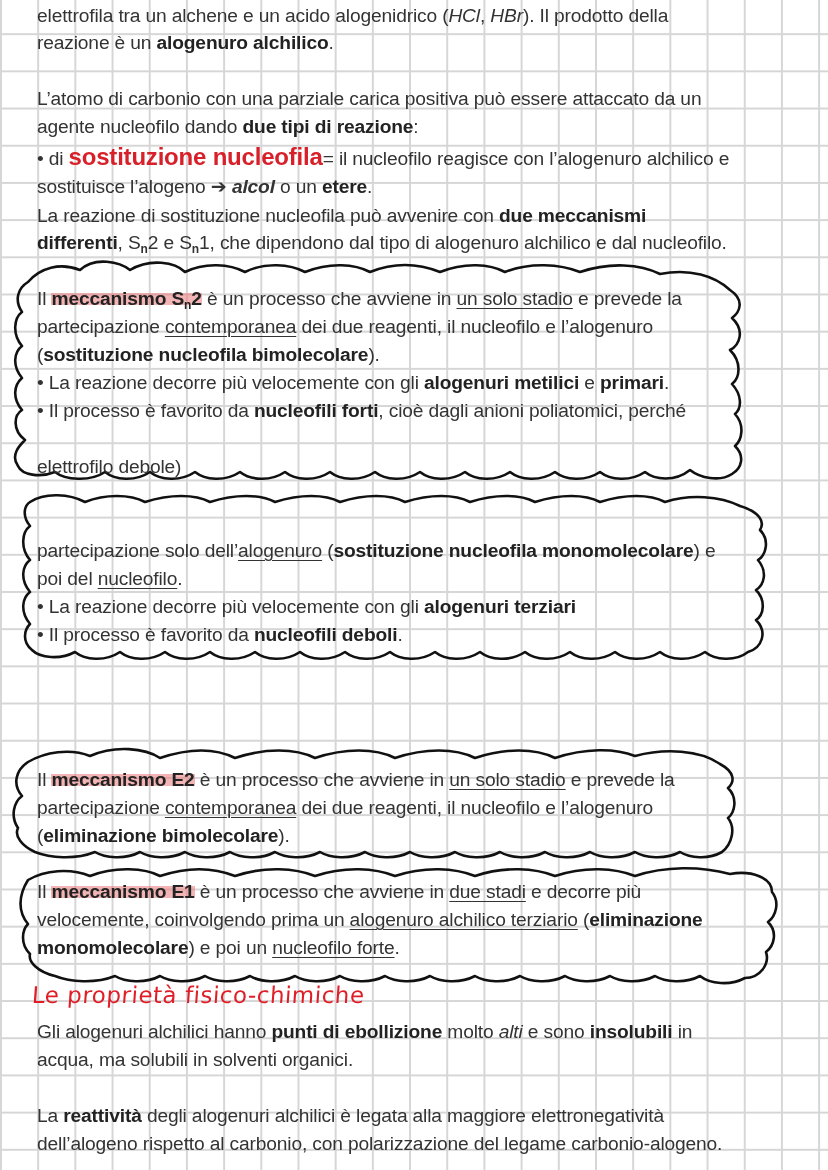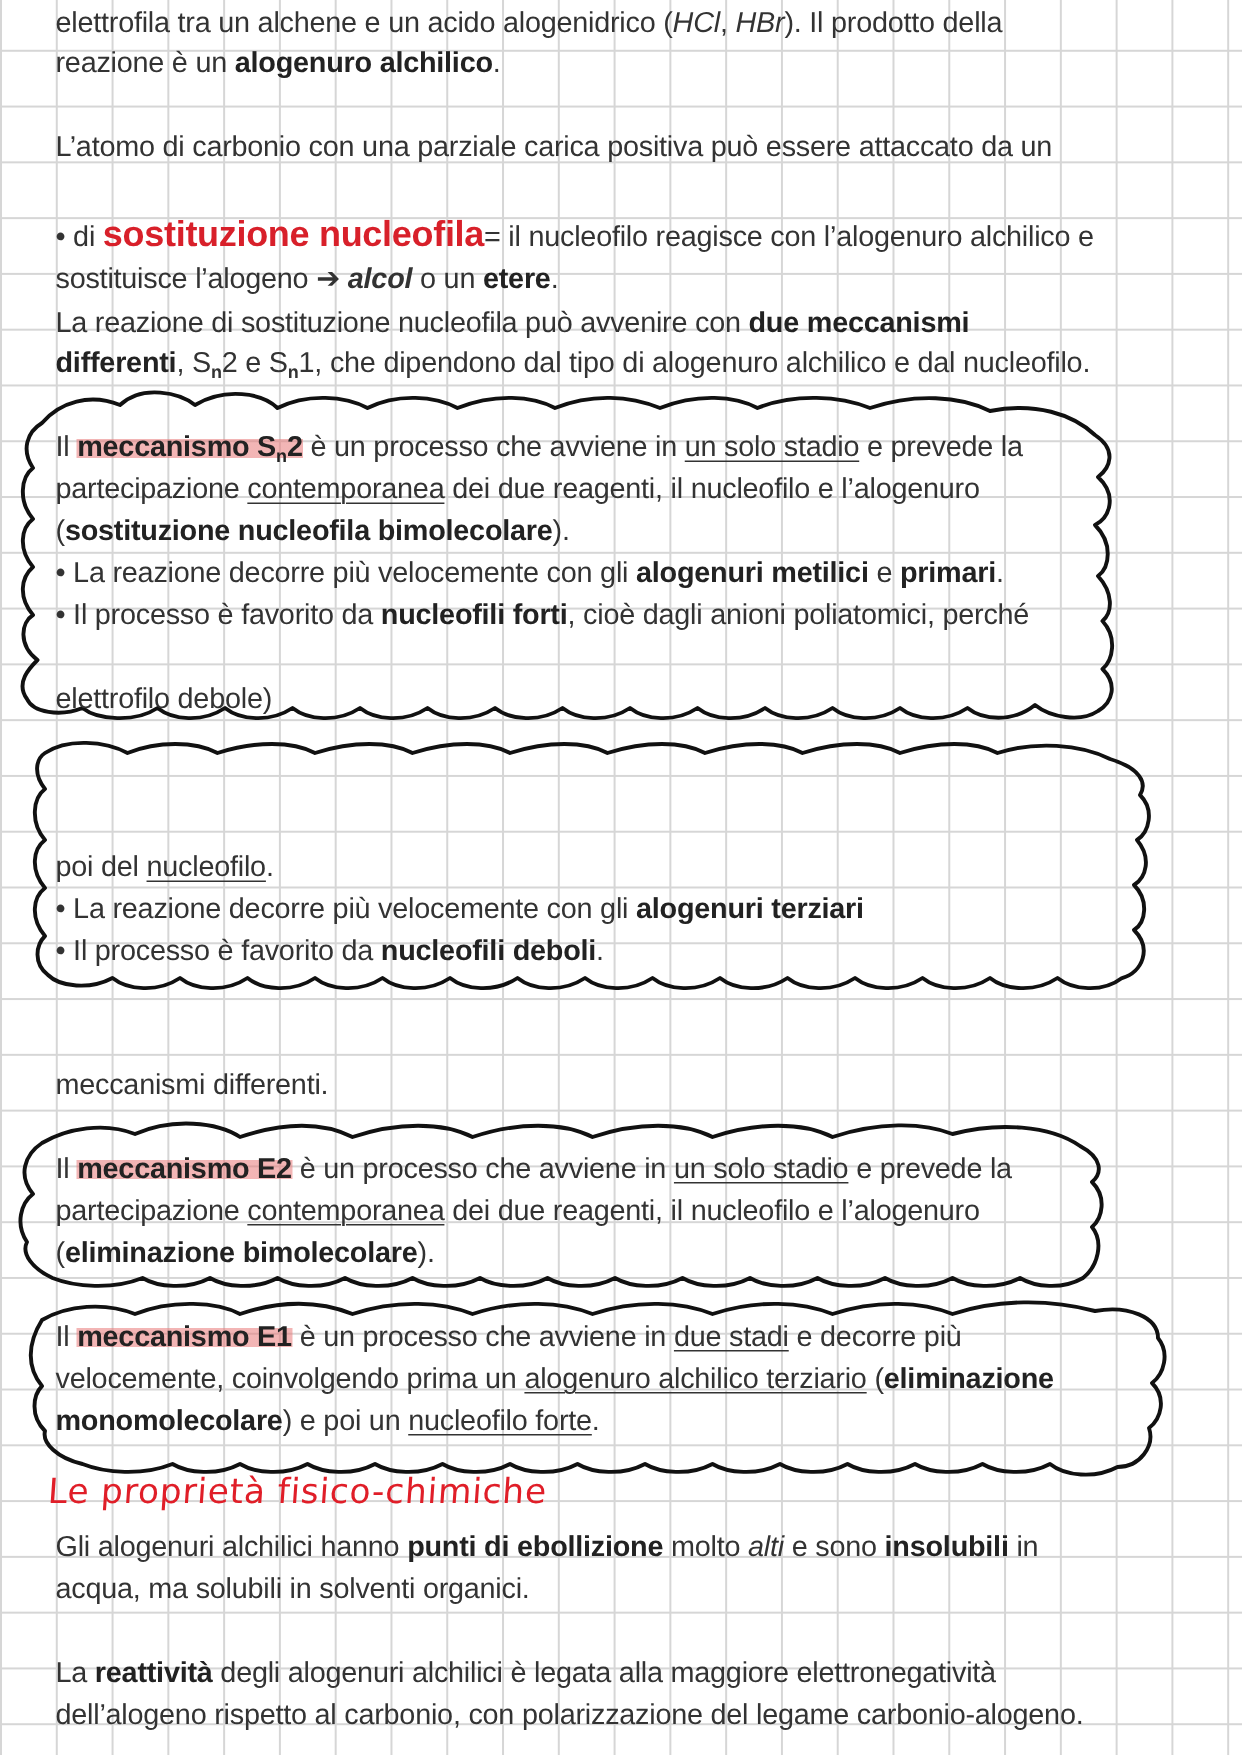--- a/index.html
+++ b/index.html
@@ -52,20 +52,23 @@
   </svg>
 
   <div class="ln" style="top:2px">
     <span>elettrofila tra un alchene e un acido alogenidrico (</span><i>HCl</i><span>, </span><i>HBr</i><span>). Il prodotto della</span>
   </div>
   <div class="ln" style="top:29px">
     <span>reazione è un </span><b>alogenuro alchilico</b><span>.</span>
   </div>
 
   <div class="ln" style="top:85px">L’atomo di carbonio con una parziale carica positiva può essere attaccato da un</div>
+  <div class="ln" style="top:113px">
+    <span>agente nucleofilo dando </span><b>due tipi di reazione</b><span>:</span>
+  </div>
 
   <div class="ln" style="top:143px">
     <span>• di </span><span class="red-big">sostituzione nucleofila</span><span>= il nucleofilo reagisce con l’alogenuro alchilico e</span>
   </div>
   <div class="ln" style="top:173px">
     <span>sostituisce l’alogeno ➔ </span><i style="font-weight:bold">alcol</i><span> o un </span><b>etere</b><span>.</span>
   </div>
   <div class="ln" style="top:202px">
     <span>La reazione di sostituzione nucleofila può avvenire con </span><b>due meccanismi</b>
   </div>
@@ -83,31 +86,33 @@
     <span>(</span><b>sostituzione nucleofila bimolecolare</b><span>).</span>
   </div>
   <div class="ln" style="top:369px">
     <span> • La reazione decorre più velocemente con gli </span><b>alogenuri metilici</b><span> e </span><b>primari</b><span>.</span>
   </div>
   <div class="ln" style="top:397px">
     <span>• Il processo è favorito da </span><b>nucleofili forti</b><span>, cioè dagli anioni poliatomici, perché</span>
   </div>
   <div class="ln" style="top:453px">elettrofilo debole)</div>
 
+  <div class="ln" style="top:537px">
+    <span>partecipazione solo dell’</span><span class="u">alogenuro</span><span> (</span><b>sostituzione nucleofila monomolecolare</b><span>) e</span>
+  </div>
   <div class="ln" style="top:565px">
     <span>poi del </span><span class="u">nucleofilo</span><span>.</span>
   </div>
   <div class="ln" style="top:593px">
     <span> • La reazione decorre più velocemente con gli </span><b>alogenuri terziari</b>
   </div>
   <div class="ln" style="top:621px">
     <span>• Il processo è favorito da </span><b>nucleofili deboli</b><span>.</span>
   </div>
 
-  <div class="ln" style="top:710px">meccanismi differenti.</div>
 
   <div class="ln" style="top:766px">
     <span>Il </span><b class="hl">meccanismo E2</b><span> è un processo che avviene in </span><span class="u">un solo stadio</span><span> e prevede la</span>
   </div>
   <div class="ln" style="top:794px">
     <span>partecipazione </span><span class="u">contemporanea</span><span> dei due reagenti, il nucleofilo e l’alogenuro</span>
   </div>
   <div class="ln" style="top:822px">
     <span>(</span><b>eliminazione bimolecolare</b><span>).</span>
   </div>

